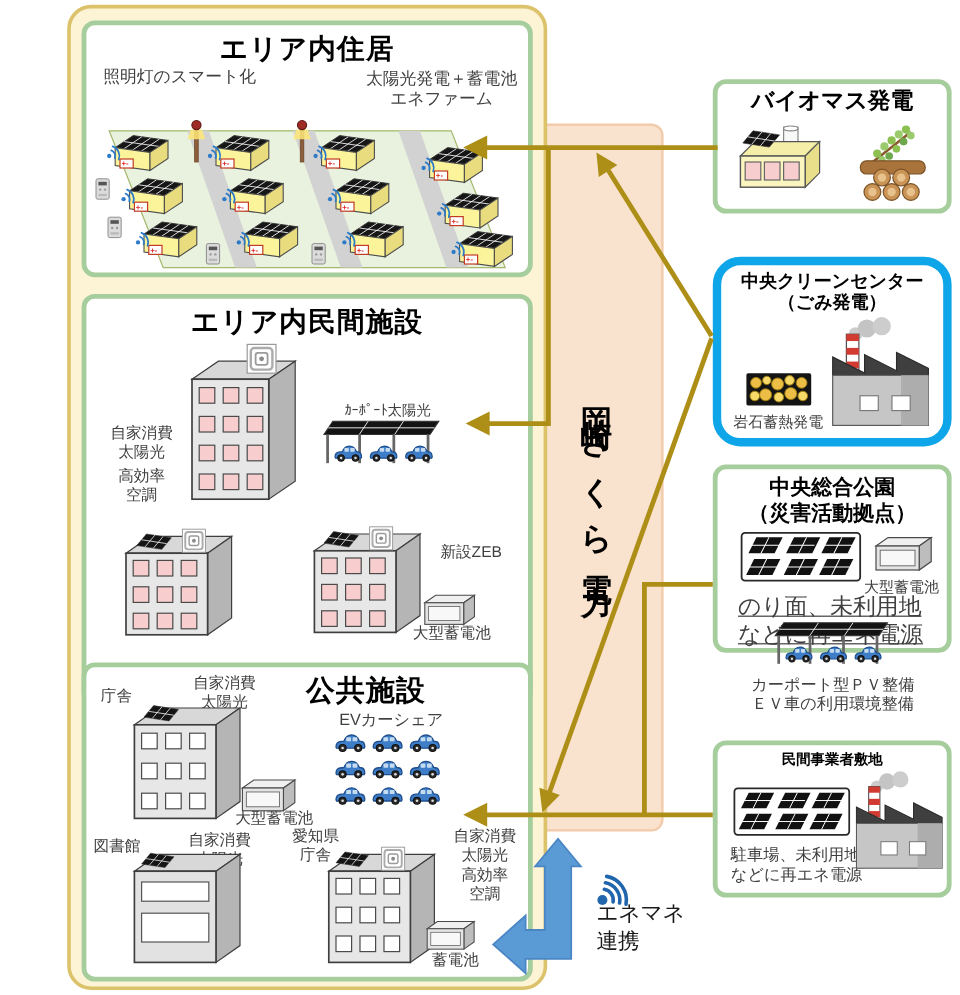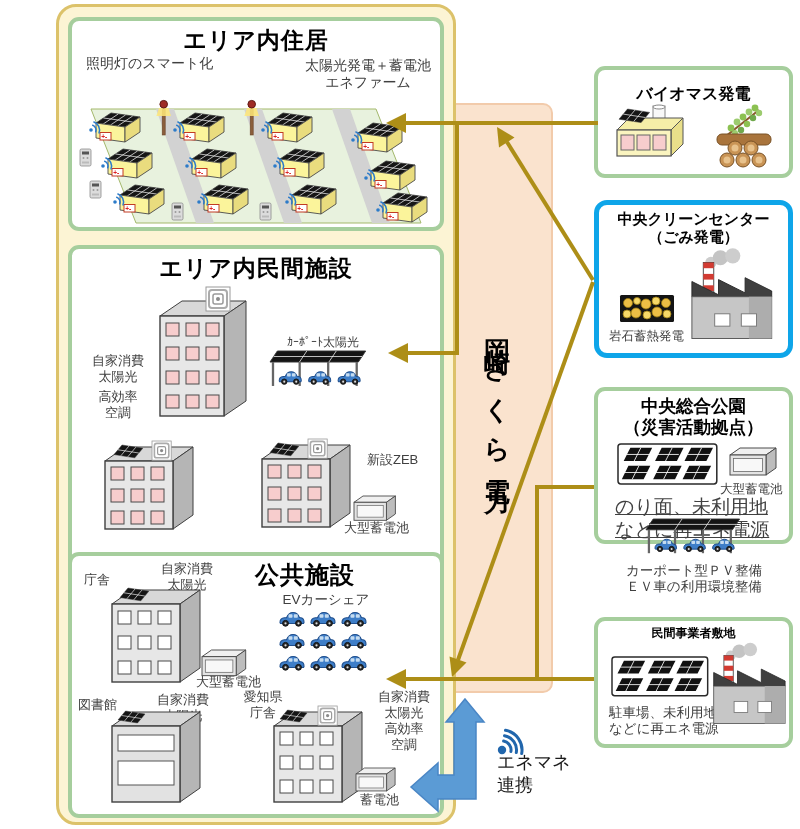--- a/index.html
+++ b/index.html
@@ -4,21 +4,21 @@
 <style>
   * { box-sizing: border-box; margin: 0; padding: 0; }
   html,body { background:#fff; }
   body { font-family: "Liberation Sans", "DejaVu Sans", sans-serif; color:#111; }
   #canvas { position:relative; width:800px; height:829px; background:#fff; overflow:hidden; }
 
   
   .panel { position:absolute; left:8px; top:4px; width:400px; height:821px;
            background:#FCF4D4; border:3px solid #DCC26A; border-radius:20px; z-index:5;margin-left:48px; }
   .gbox  { position:absolute; background:#fff; border:4px solid #A6CE9D; border-radius:11px; z-index:10; }
-  .rbox  { position:absolute; background:#fff; border:5px solid #0ea5e9; border-radius:13px; z-index:10; }
+  .rbox  { position:absolute; background:#fff; border:7px solid #0ea5e9; border-radius:23px; z-index:10;margin-top:14px; }
 
   .t-big   { position:absolute; font-weight:700; font-size:23px; letter-spacing:1px; color:#000; white-space:nowrap; }
   .t-small { position:absolute; font-weight:700; color:#000; text-align:center; left:0; right:0; white-space:pre-line; line-height:1.18; }
   .lbl { position:absolute; font-size:13px; line-height:1.22; color:#404040; white-space:pre-line; }
   .ctr { text-align:center; }
 
   .illus { position:absolute; }
 
   
   .column { position:absolute; left:443px; top:103px; width:110px; height:590px;
@@ -299,21 +299,21 @@
         <use href="#battery3d" transform="translate(284,212) scale(0.85)"></use>
       </svg>
     </section>
   </div>
 
   <div class="column">
     <span>岡崎さくら電力</span>
   </div>
 
   <section class="gbox" style="left:594px;top:66px;width:199px;height:112px;">
-    <div class="t-small" style="top:15px;font-size:16px;">バイオマス発電</div>
+    <div class="t-small" style="top:4px;font-size:19px;">バイオマス発電</div>
     <svg class="illus" style="left:3px;top:32px;" width="185" height="70" viewBox="0 0 185 70">
       <g transform="translate(16,4)">
         <rect x="36" y="0" width="12" height="18" fill="#F8F8F8" stroke="#888"></rect>
         <ellipse cx="42" cy="1" rx="6" ry="2" fill="#fff" stroke="#888"></ellipse>
         <polygon points="0,24 12,12 66,12 54,24" fill="#F5EEA8" stroke="#555"></polygon>
         <polygon points="54,24 66,12 66,38 54,50" fill="#E9DF8A" stroke="#555"></polygon>
         <rect x="0" y="24" width="54" height="26" fill="#FAF4BF" stroke="#555" stroke-width="1.2"></rect>
         <rect x="4" y="29" width="13" height="15" fill="#F7CDCD" stroke="#666"></rect>
         <rect x="20" y="29" width="13" height="15" fill="#F7CDCD" stroke="#666"></rect>
         <rect x="36" y="29" width="13" height="15" fill="#F7CDCD" stroke="#666"></rect>

